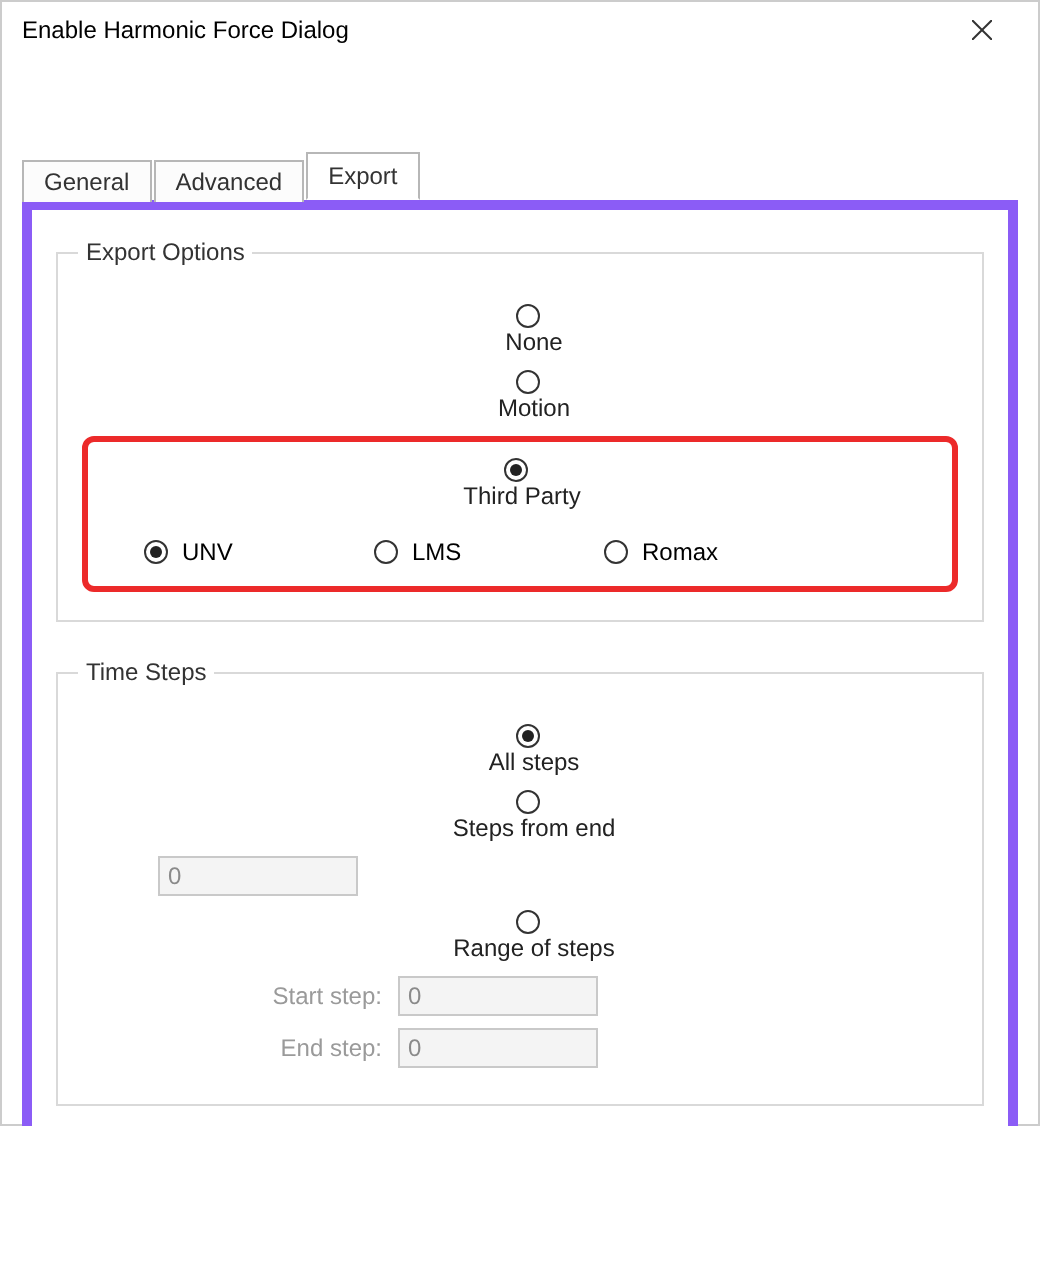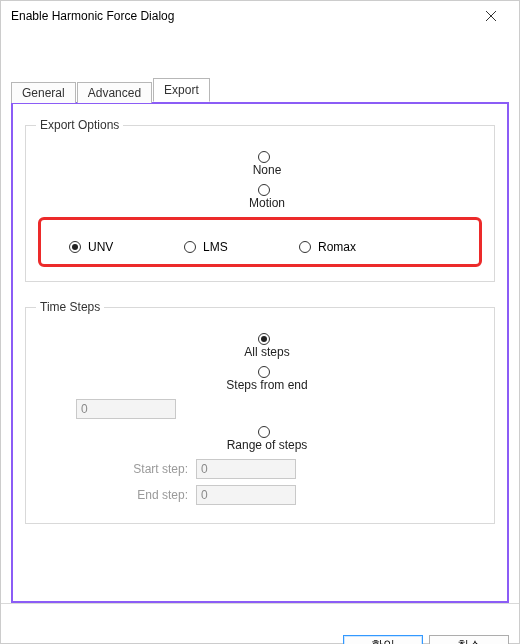--- a/index.html
+++ b/index.html
@@ -5,21 +5,21 @@
   * { box-sizing: border-box; }
   body {
     margin: 0;
     font-family: "Segoe UI", Tahoma, sans-serif;
     font-size: 12px;
     background: #fff;
     color: #000;
   }
   .window {
     width: 520px;
-    height: 644px;
+    height: 563px;
     border: 1px solid #ccc;
     background: #fff;
     position: relative;
     display: flex;
     flex-direction: column;
   }
   .titlebar {
     height: 30px;
     display: flex;
     align-items: center;
@@ -62,21 +62,21 @@
   }
   .tab.active {
     background: #fff;
     border-bottom: 1px solid #fff;
     top: 0;
     z-index: 3;
     padding-top: 4px;
     padding-bottom: 4px;
   }
   .tabpage {
-    border: 2px solid #8b5cf6;
+    border: 5px solid #8b5cf6;
     flex: 1;
     background: #fff;
     padding: 14px 12px 10px 12px;
     position: relative;
     z-index: 1;
   }
   fieldset.group {
     border: 1px solid #d9d9d9;
     margin: 0 0 18px 0;
     padding: 12px 10px 12px 10px;
@@ -213,20 +213,24 @@
           <span class="radio"></span>
           <span>None</span>
         </div>
 
         <div class="radio-row">
           <span class="radio"></span>
           <span>Motion</span>
         </div>
 
         <div class="highlight-box">
+          <div class="radio-row" style="margin:2px 0 0 2px;">
+            <span class="radio selected"></span>
+            <span>Third Party</span>
+          </div>
 
           <div class="sub-radio-row">
             <div class="sub-item">
               <span class="radio selected"></span>
               <span>UNV</span>
             </div>
             <div class="sub-item">
               <span class="radio"></span>
               <span>LMS</span>
             </div>

